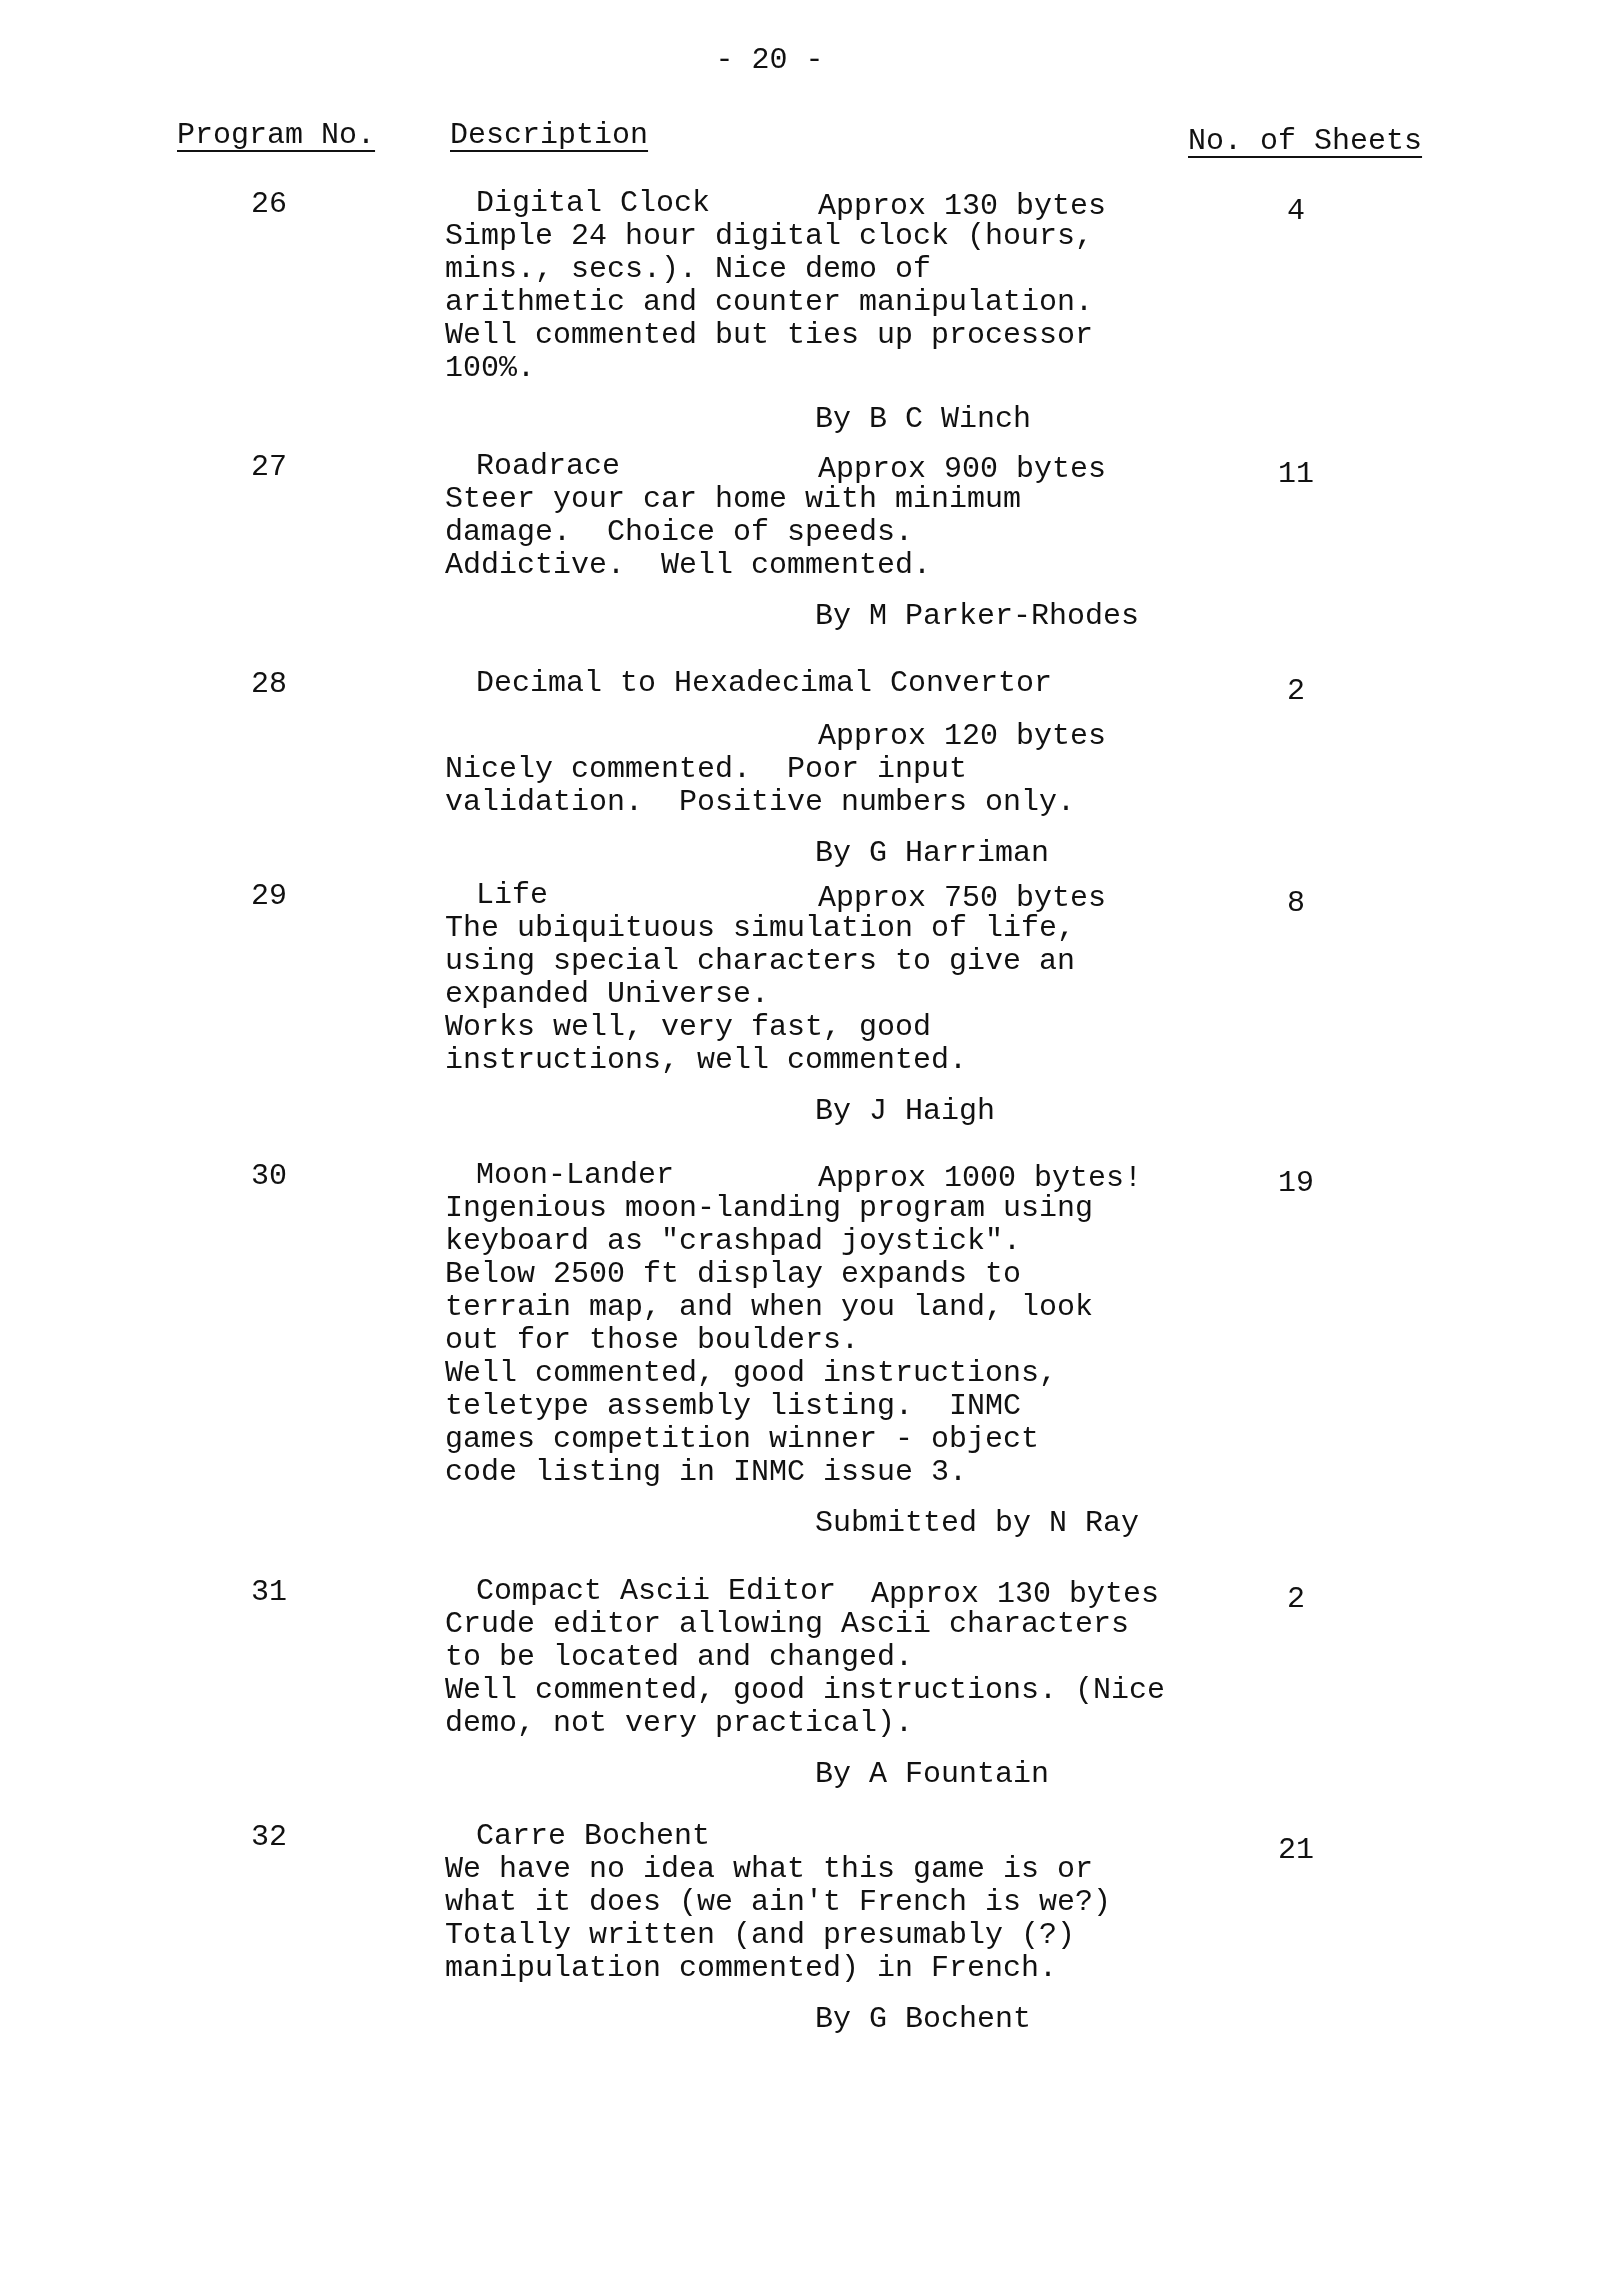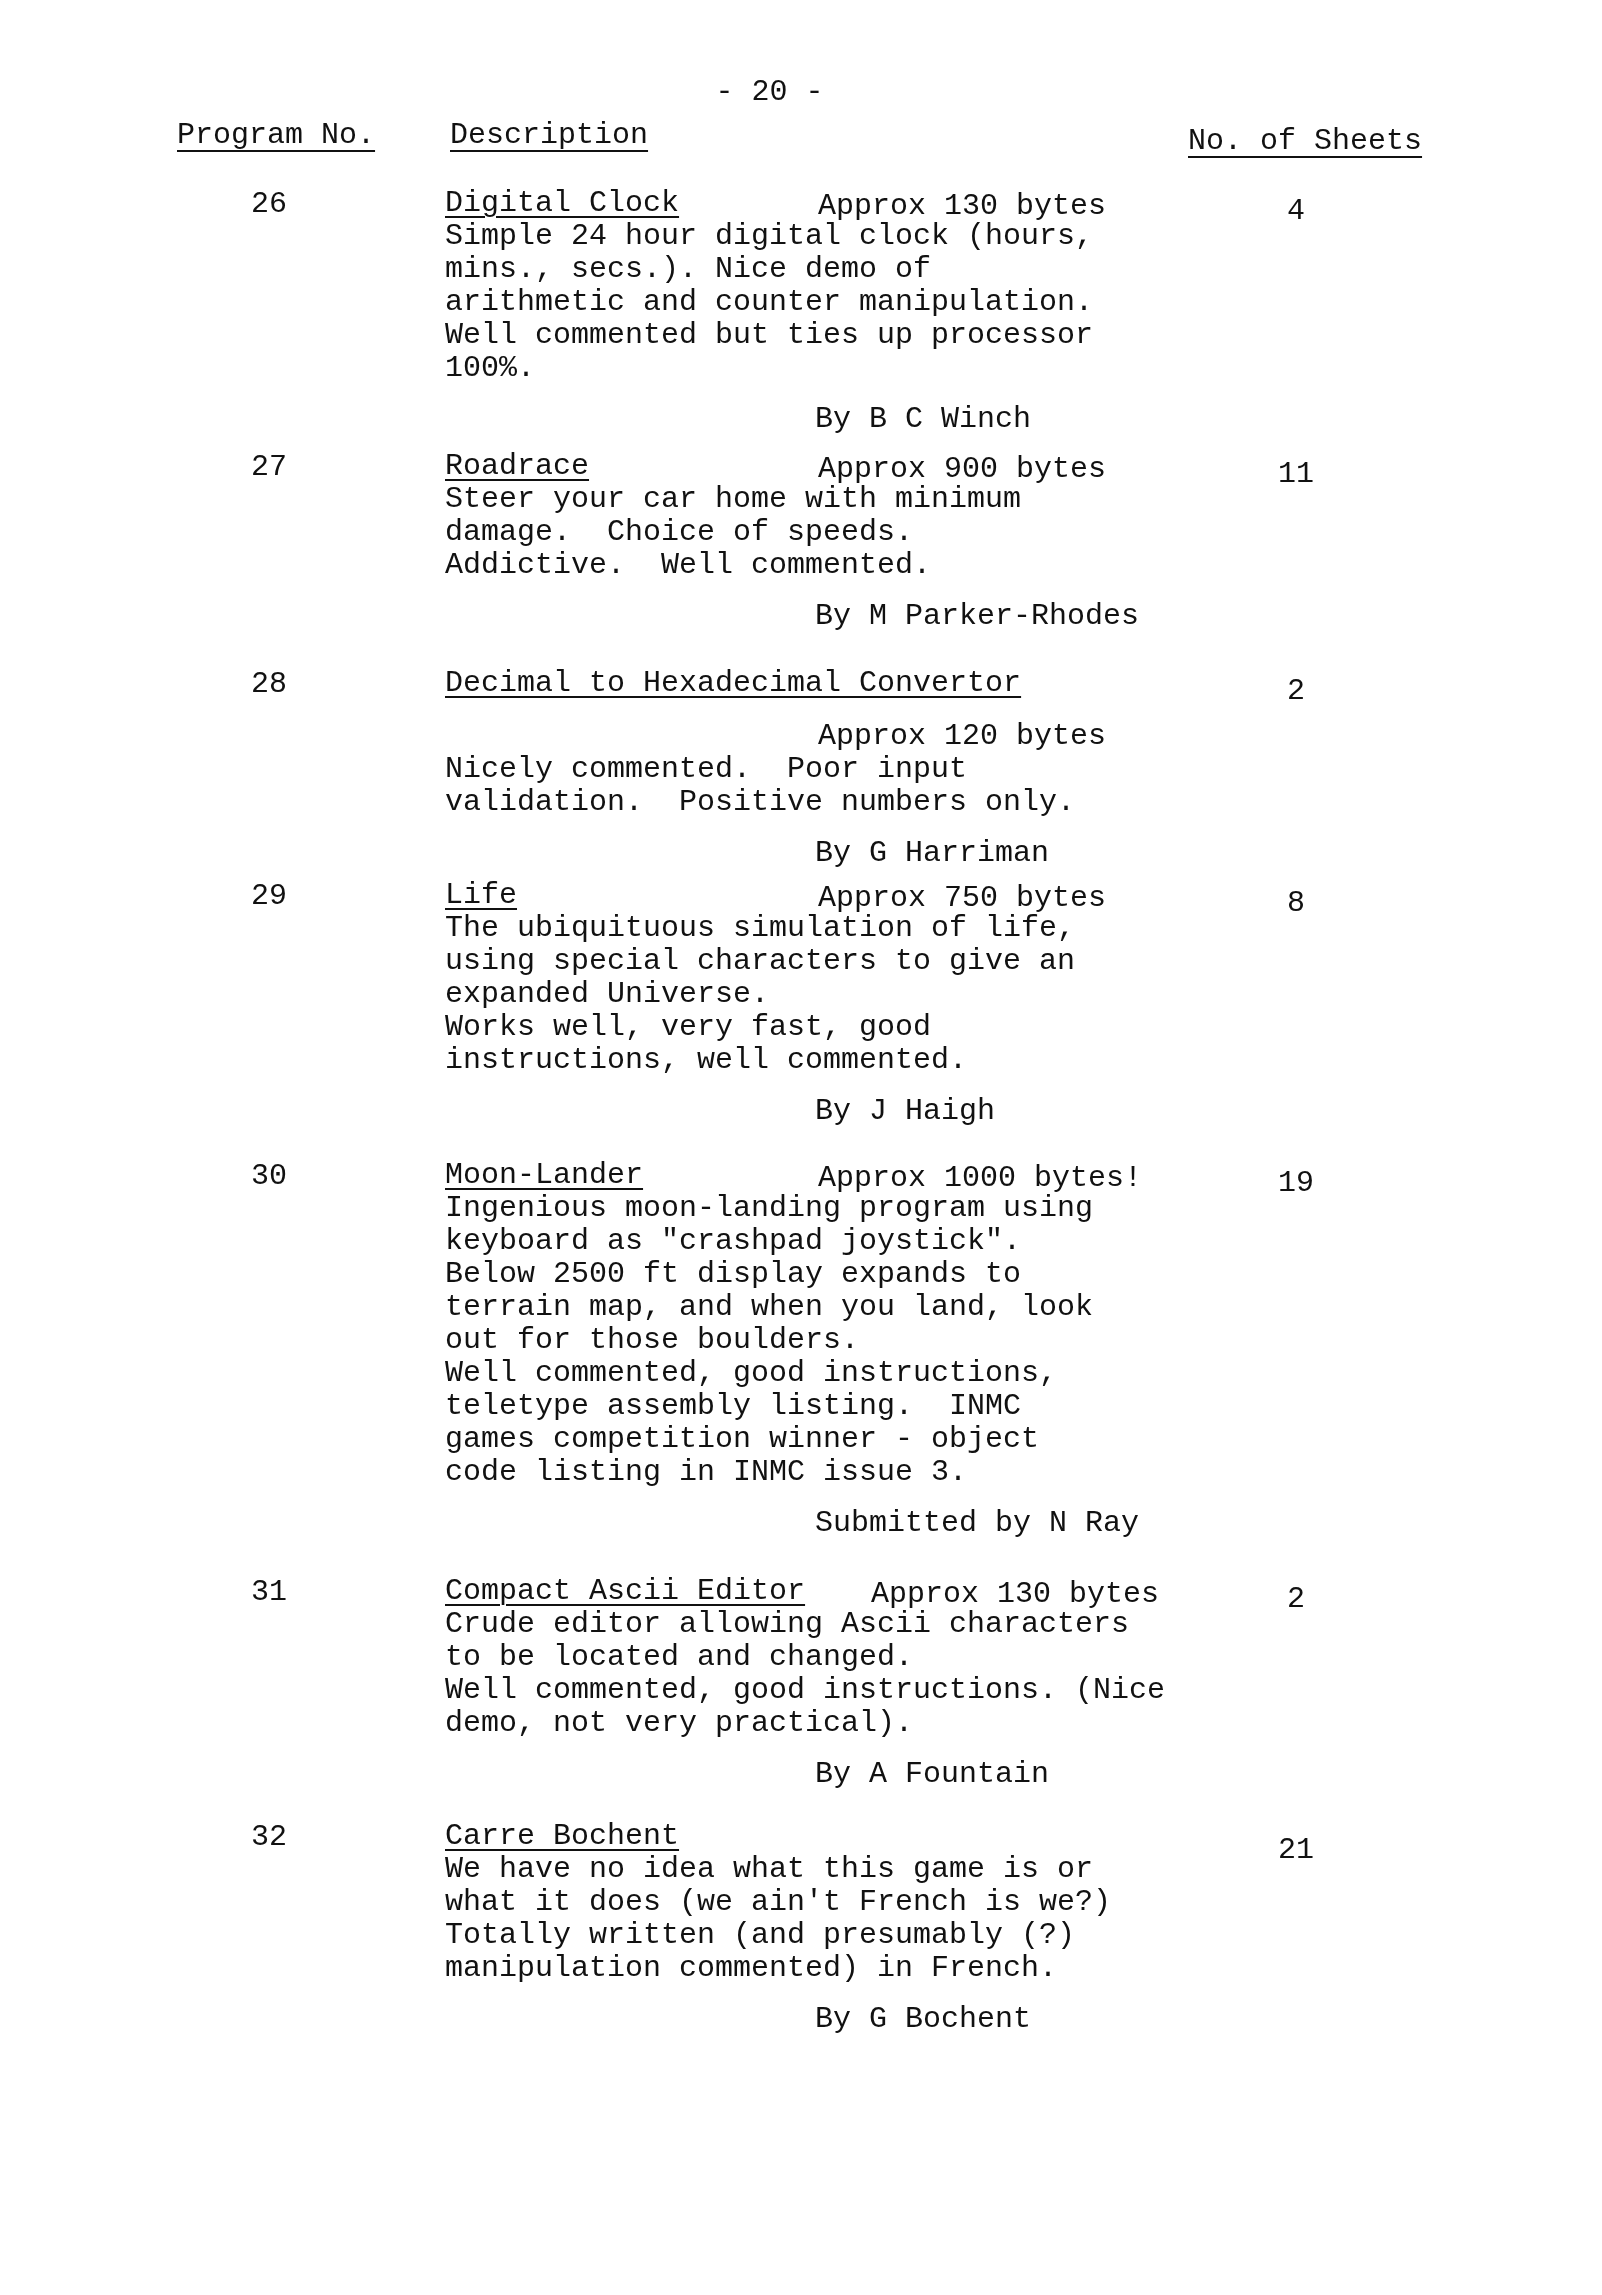--- a/index.html
+++ b/index.html
@@ -1,28 +1,28 @@
 <!DOCTYPE html>
 <html style="font-size:10.5px"><head>
 <meta charset="utf-8">
 <style>
   html, body { margin:0; padding:0; }
   body {
     width:1603px; height:2295px; background:#ffffff; color:#111;
     font-family:"Liberation Mono","DejaVu Sans Mono",monospace;
     position:relative; overflow:hidden;
   }
-  .page-num { position:absolute; top:43px; left:0; width:1539px; text-align:center; font-size:30px;margin-top:32px; }
+  .page-num { position:absolute; top:43px; left:0; width:1539px; text-align:center; font-size:30px; }
   .hdr { position:absolute; font-size:30px; text-decoration:underline; text-underline-offset:6.5px; text-decoration-thickness:2px; }
   .entry { position:absolute; left:0; width:1603px; }
   .entry .num { position:absolute; left:251px; top:0; font-size:30px; }
   .entry .sheets { position:absolute; left:1270px; top:6.5px; width:52px; text-align:center; font-size:30px; }
   .entry .desc { position:absolute; left:445px; top:0; width:818px; font-size:30px; line-height:33px; }
   .titleline { position:relative; height:33px; }
-  .title { text-decoration:underline; text-underline-offset:5.2px; text-decoration-thickness:2px; }
+  .title { text-underline-offset:5.2px; text-decoration-thickness:2px;margin-left:31px; }
   .size { position:absolute; left:373px; top:2.6px; }
   .body-lines div { white-space:pre; }
   .author { margin-top:18.3px; padding-left:370px; white-space:pre; }
 </style>
 </head>
 <body>
 
 <div class="page-num">- 20 -</div>
 
 <div class="hdr" style="left:177px; top:118px;">Program No.</div>

